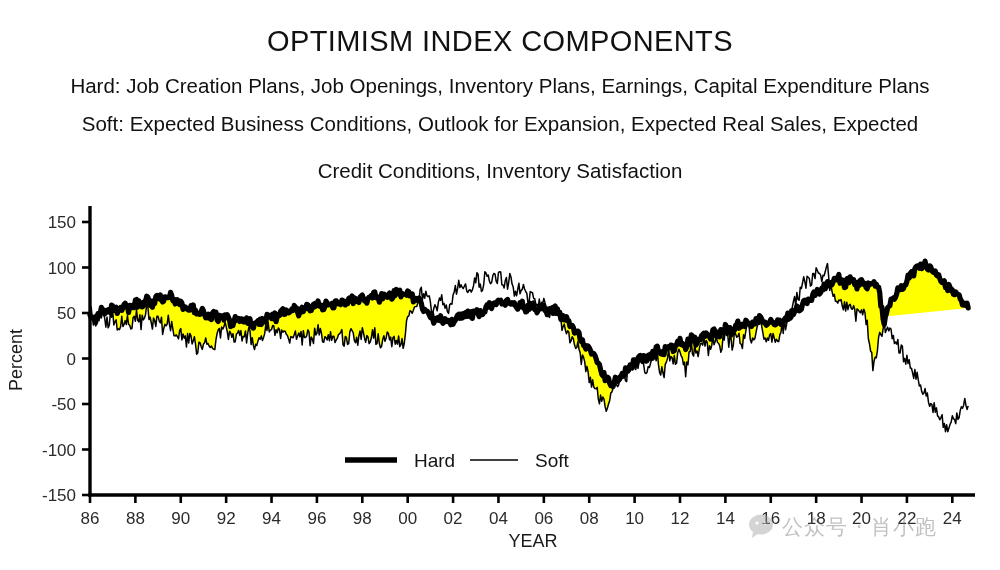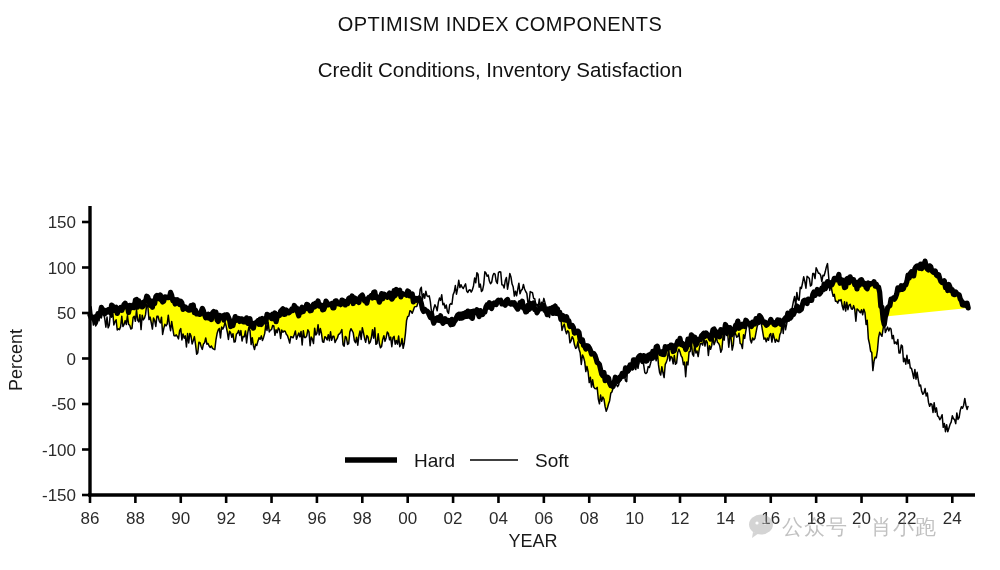--- a/index.html
+++ b/index.html
@@ -21,24 +21,24 @@
     height: 570px;
   }
   .header {
     position: absolute;
     left: 0;
     top: 0;
     width: 1000px;
     text-align: center;
   }
   .chart-title {
-    font-size: 20px;
+    font-size: 29px;
     letter-spacing: 0.4px;
     color: #111111;
-    margin: 12px 0 0 0;
+    margin: 24px 0 0 0;
     font-weight: 400;
     line-height: 1.2;
   }
   .subtitle-line {
     font-size: 20.5px;
     color: #111111;
     font-weight: 400;
     line-height: 1.32;
     margin: 13px 0 0 0;
     padding: 0 22px;
@@ -89,20 +89,22 @@
     letter-spacing: 1px;
   }
 </style>
 </head>
 <body>
 
 <div id="figure">
 
   <div class="header">
     <div class="chart-title">OPTIMISM INDEX COMPONENTS</div>
+    <div class="subtitle-line">Hard: Job Creation Plans, Job Openings, Inventory Plans, Earnings, Capital Expenditure Plans</div>
+    <div class="subtitle-line second">Soft: Expected Business Conditions, Outlook for Expansion, Expected Real Sales, Expected</div>
     <div class="subtitle-line" style="margin-top:20px">Credit Conditions, Inventory Satisfaction</div>
   </div>
 
   <div id="plot-wrap">
     <svg class="plot" id="chart-svg" width="1000" height="385" viewBox="0 0 1000 385">
       <g id="fill-layer">
           <path d="M111.56 120.07 L112.69 120.86 L113.83 125.38 L114.96 123.23 L116.10 122.36 L117.23 128.42 L118.37 125.59 L119.50 124.02 L120.63 122.38 L121.77 125.42 L122.90 122.65 L124.04 119.44 L125.17 118.17 L126.31 121.98 L127.44 121.16 L128.58 127.54 L129.71 120.31 L130.85 122.99 L131.98 121.03 L133.12 120.05 L134.25 122.56 L135.38 115.08 L136.52 114.41 L137.65 122.09 L138.79 115.84 L139.92 119.98 L141.06 117.69 L142.19 121.97 L143.33 121.04 L144.46 116.43 L145.60 116.04 L146.73 111.21 L147.87 112.03 L149.00 116.43 L150.13 120.23 L151.27 116.12 L152.40 122.28 L153.54 115.80 L154.67 118.70 L155.81 111.56 L156.94 110.43 L158.08 112.93 L159.21 113.88 L160.35 109.94 L161.48 114.98 L162.62 117.02 L163.75 116.15 L164.88 111.88 L166.02 112.04 L167.15 112.30 L168.29 112.73 L169.42 112.52 L170.56 107.39 L171.69 110.31 L172.83 115.76 L173.96 114.16 L175.10 118.99 L176.23 116.57 L177.37 114.71 L178.50 118.29 L179.63 119.55 L180.77 116.11 L181.90 117.91 L183.04 124.32 L184.17 123.63 L185.31 121.91 L186.44 123.21 L187.58 124.51 L188.71 125.10 L189.85 125.13 L190.98 120.62 L192.12 123.70 L193.25 119.94 L194.38 127.75 L195.52 125.12 L196.65 128.93 L197.79 128.67 L198.92 129.19 L200.06 129.40 L201.19 126.39 L202.33 123.33 L203.46 125.88 L204.60 129.86 L205.73 132.92 L206.87 130.12 L208.00 129.32 L209.13 133.16 L210.27 129.60 L211.40 134.56 L212.54 127.73 L213.67 126.55 L214.81 127.54 L215.94 127.20 L217.08 134.89 L218.21 136.46 L219.35 130.41 L220.48 132.03 L221.62 131.03 L222.75 130.71 L223.88 135.03 L225.02 129.95 L226.15 131.84 L227.29 129.83 L228.42 132.37 L229.56 135.11 L230.69 141.52 L231.83 139.99 L232.96 140.44 L234.10 136.06 L235.23 131.62 L236.37 135.30 L237.50 134.72 L238.63 133.51 L239.77 136.44 L240.90 133.94 L242.04 133.82 L243.17 136.84 L244.31 136.84 L245.44 136.74 L246.58 132.82 L247.71 138.33 L248.85 137.09 L249.98 133.79 L251.12 141.34 L252.25 139.80 L253.38 143.12 L254.52 138.15 L255.65 137.77 L256.79 137.30 L257.92 135.65 L259.06 139.27 L260.19 134.17 L261.33 139.55 L262.46 133.45 L263.60 135.36 L264.73 137.03 L265.87 137.19 L267.00 129.40 L268.13 130.84 L269.27 130.35 L270.40 130.62 L271.54 133.47 L272.67 129.23 L273.81 133.84 L274.94 128.00 L276.08 136.74 L277.21 131.66 L278.35 129.34 L279.48 130.61 L280.62 126.18 L281.75 124.97 L282.88 123.82 L284.02 129.39 L285.15 129.21 L286.29 124.91 L287.42 126.79 L288.56 127.90 L289.69 127.22 L290.83 125.81 L291.96 123.94 L293.10 125.47 L294.23 120.47 L295.37 122.92 L296.50 122.79 L297.63 127.36 L298.77 130.82 L299.90 124.13 L301.04 127.32 L302.17 122.19 L303.31 126.50 L304.44 122.60 L305.58 123.73 L306.71 119.37 L307.85 119.72 L308.98 123.95 L310.12 125.75 L311.25 125.44 L312.38 121.38 L313.52 119.19 L314.65 121.94 L315.79 118.11 L316.92 118.01 L318.06 116.02 L319.19 121.28 L320.33 121.36 L321.46 120.16 L322.60 124.87 L323.73 124.50 L324.87 121.78 L326.00 116.05 L327.13 117.88 L328.27 119.80 L329.40 119.66 L330.54 119.52 L331.67 118.61 L332.81 122.96 L333.94 122.82 L335.08 116.21 L336.21 115.80 L337.35 118.03 L338.48 118.83 L339.62 118.31 L340.75 119.64 L341.88 115.05 L343.02 118.27 L344.15 115.98 L345.29 119.96 L346.42 118.35 L347.56 118.70 L348.69 113.51 L349.83 112.83 L350.96 116.07 L352.10 110.99 L353.23 118.51 L354.37 112.77 L355.50 113.66 L356.63 116.27 L357.77 116.05 L358.90 117.52 L360.04 112.30 L361.17 111.00 L362.31 110.05 L363.44 113.43 L364.58 115.95 L365.71 115.67 L366.85 118.17 L367.98 113.48 L369.12 112.00 L370.25 112.24 L371.38 110.51 L372.52 113.00 L373.65 107.42 L374.79 106.90 L375.92 112.64 L377.06 111.77 L378.19 112.77 L379.33 117.21 L380.46 114.27 L381.60 108.65 L382.73 113.82 L383.87 109.03 L385.00 111.03 L386.13 110.36 L387.27 112.25 L388.40 110.07 L389.54 107.93 L390.67 112.31 L391.81 114.13 L392.94 112.56 L394.08 105.57 L395.21 110.59 L396.35 104.49 L397.48 108.67 L398.62 106.16 L399.75 105.36 L400.88 111.85 L402.02 108.46 L403.15 108.92 L404.29 109.22 L405.42 109.40 L406.56 110.23 L407.69 105.94 L408.83 106.84 L409.96 110.94 L411.10 110.15 L412.23 108.95 L413.37 116.93 L414.50 113.23 L415.63 113.32 L416.77 115.15 L417.90 114.18 L419.04 113.07 L419.04 116.38 L417.90 117.69 L416.77 121.43 L415.63 121.62 L414.50 121.88 L413.37 125.34 L412.23 128.29 L411.10 126.34 L409.96 125.72 L408.83 131.12 L407.69 131.46 L406.56 135.66 L405.42 148.60 L404.29 158.27 L403.15 163.34 L402.02 153.59 L400.88 159.73 L399.75 161.64 L398.62 151.09 L397.48 159.13 L396.35 155.50 L395.21 159.23 L394.08 151.36 L392.94 152.76 L391.81 161.78 L390.67 152.11 L389.54 154.84 L388.40 148.38 L387.27 147.07 L386.13 152.94 L385.00 156.37 L383.87 150.68 L382.73 154.41 L381.60 161.44 L380.46 162.71 L379.33 158.49 L378.19 148.85 L377.06 158.36 L375.92 159.34 L374.79 142.85 L373.65 153.12 L372.52 144.64 L371.38 152.75 L370.25 157.09 L369.12 158.62 L367.98 151.92 L366.85 150.51 L365.71 157.19 L364.58 153.44 L363.44 147.65 L362.31 142.67 L361.17 154.40 L360.04 145.93 L358.90 150.96 L357.77 160.26 L356.63 152.19 L355.50 157.74 L354.37 155.63 L353.23 147.77 L352.10 145.64 L350.96 143.67 L349.83 147.02 L348.69 158.71 L347.56 159.43 L346.42 152.58 L345.29 151.38 L344.15 161.20 L343.02 159.84 L341.88 144.56 L340.75 147.09 L339.62 148.92 L338.48 149.49 L337.35 153.22 L336.21 155.05 L335.08 157.49 L333.94 151.35 L332.81 151.37 L331.67 155.32 L330.54 146.73 L329.40 155.67 L328.27 149.71 L327.13 155.02 L326.00 152.58 L324.87 151.69 L323.73 157.24 L322.60 156.88 L321.46 148.31 L320.33 143.54 L319.19 149.94 L318.06 139.65 L316.92 148.43 L315.79 149.99 L314.65 143.17 L313.52 158.53 L312.38 154.19 L311.25 152.07 L310.12 160.76 L308.98 146.87 L307.85 144.79 L306.71 150.85 L305.58 152.53 L304.44 152.41 L303.31 145.73 L302.17 160.04 L301.04 146.42 L299.90 151.89 L298.77 147.96 L297.63 150.95 L296.50 154.30 L295.37 145.94 L294.23 149.76 L293.10 152.75 L291.96 152.02 L290.83 151.62 L289.69 158.08 L288.56 153.90 L287.42 150.49 L286.29 149.25 L285.15 146.16 L284.02 145.94 L282.88 147.26 L281.75 145.02 L280.62 153.42 L279.48 144.67 L278.35 143.00 L277.21 147.69 L276.08 144.64 L274.94 150.30 L273.81 140.94 L272.67 140.46 L271.54 144.56 L270.40 145.12 L269.27 146.94 L268.13 137.36 L267.00 145.47 L265.87 139.39 L264.73 148.38 L263.60 152.40 L262.46 155.53 L261.33 150.87 L260.19 154.24 L259.06 152.78 L257.92 156.15 L256.79 160.35 L255.65 159.19 L254.52 164.51 L253.38 160.63 L252.25 152.69 L251.12 159.51 L249.98 145.66 L248.85 142.38 L247.71 148.14 L246.58 158.03 L245.44 145.91 L244.31 151.84 L243.17 151.39 L242.04 155.96 L240.90 145.62 L239.77 150.43 L238.63 145.53 L237.50 148.09 L236.37 149.34 L235.23 156.70 L234.10 157.11 L232.96 148.67 L231.83 152.25 L230.69 147.87 L229.56 146.21 L228.42 154.39 L227.29 146.98 L226.15 141.27 L225.02 137.33 L223.88 141.91 L222.75 144.08 L221.62 142.07 L220.48 153.00 L219.35 143.42 L218.21 144.92 L217.08 148.52 L215.94 154.99 L214.81 164.69 L213.67 164.07 L212.54 163.35 L211.40 160.97 L210.27 162.52 L209.13 160.97 L208.00 158.45 L206.87 159.20 L205.73 153.01 L204.60 157.67 L203.46 158.89 L202.33 164.41 L201.19 161.73 L200.06 157.67 L198.92 157.16 L197.79 167.71 L196.65 169.18 L195.52 159.42 L194.38 151.63 L193.25 155.71 L192.12 159.00 L190.98 150.82 L189.85 148.41 L188.71 157.91 L187.58 148.59 L186.44 161.98 L185.31 150.85 L184.17 153.16 L183.04 148.92 L181.90 154.95 L180.77 143.59 L179.63 145.64 L178.50 153.86 L177.37 151.47 L176.23 149.85 L175.10 150.93 L173.96 150.59 L172.83 143.84 L171.69 136.60 L170.56 145.67 L169.42 139.41 L168.29 130.14 L167.15 139.19 L166.02 140.88 L164.88 139.33 L163.75 143.67 L162.62 149.38 L161.48 132.17 L160.35 137.87 L159.21 135.79 L158.08 131.32 L156.94 131.14 L155.81 141.42 L154.67 135.65 L153.54 132.92 L152.40 144.09 L151.27 137.75 L150.13 132.12 L149.00 134.62 L147.87 121.87 L146.73 119.09 L145.60 129.17 L144.46 133.18 L143.33 134.88 L142.19 130.14 L141.06 144.58 L139.92 129.73 L138.79 136.93 L137.65 135.07 L136.52 124.83 L135.38 136.25 L134.25 131.23 L133.12 132.51 L131.98 143.40 L130.85 143.96 L129.71 140.27 L128.58 139.43 L127.44 130.69 L126.31 139.46 L125.17 135.64 L124.04 139.67 L122.90 141.48 L121.77 131.27 L120.63 141.63 L119.50 144.59 L118.37 143.87 L117.23 145.03 L116.10 134.77 L114.96 136.83 L113.83 140.02 L112.69 126.42 L111.56 132.17 Z" fill="#FFFF00" stroke="none"></path>
           <path d="M562.00 130.21 L563.13 130.60 L564.27 135.01 L565.40 135.05 L566.54 131.65 L567.67 135.77 L568.81 135.84 L569.94 141.56 L571.08 141.01 L572.21 140.49 L573.35 142.32 L574.48 148.09 L575.62 147.74 L576.75 146.34 L577.88 146.08 L579.02 147.63 L580.15 154.81 L581.29 156.48 L582.42 154.63 L583.56 160.51 L584.69 161.33 L585.83 163.99 L586.96 160.69 L588.10 161.02 L589.23 162.66 L590.37 165.11 L591.50 168.97 L592.63 168.06 L593.77 168.63 L594.90 170.17 L596.04 173.50 L597.17 177.45 L598.31 178.19 L599.44 179.50 L600.58 184.53 L601.71 189.11 L602.85 190.83 L603.98 187.58 L605.12 195.58 L606.25 192.38 L607.38 192.13 L608.52 193.02 L609.65 198.18 L610.79 200.61 L611.92 199.04 L611.92 207.03 L610.79 208.15 L609.65 215.64 L608.52 219.02 L607.38 223.21 L606.25 226.21 L605.12 221.63 L603.98 214.02 L602.85 212.08 L601.71 216.30 L600.58 210.02 L599.44 218.82 L598.31 214.10 L597.17 202.38 L596.04 203.74 L594.90 203.60 L593.77 202.06 L592.63 194.78 L591.50 202.10 L590.37 192.35 L589.23 197.55 L588.10 186.77 L586.96 181.38 L585.83 186.54 L584.69 176.66 L583.56 172.42 L582.42 169.89 L581.29 179.41 L580.15 167.74 L579.02 164.19 L577.88 156.78 L576.75 162.69 L575.62 163.38 L574.48 159.80 L573.35 153.88 L572.21 151.67 L571.08 155.82 L569.94 157.84 L568.81 147.18 L567.67 145.72 L566.54 148.83 L565.40 145.17 L564.27 139.07 L563.13 141.49 L562.00 145.40 Z" fill="#FFFF00" stroke="none"></path>
           <path d="M656.17 161.76 L657.31 161.22 L658.44 166.26 L659.58 166.54 L660.71 168.65 L661.85 169.19 L662.98 166.32 L664.12 169.57 L665.25 161.65 L666.38 161.98 L667.52 163.83 L668.65 161.79 L669.79 162.34 L670.92 160.01 L672.06 160.23 L673.19 166.53 L674.33 165.66 L675.46 160.54 L676.60 159.46 L677.73 156.09 L678.87 158.94 L680.00 153.40 L681.13 159.52 L682.27 158.22 L683.40 160.51 L684.54 159.96 L685.67 164.48 L686.81 161.52 L687.94 154.09 L689.08 159.73 L690.21 157.64 L691.35 149.89 L692.48 150.86 L693.62 154.91 L694.75 152.19 L695.88 160.18 L697.02 158.41 L698.15 154.25 L699.29 154.07 L700.42 154.60 L701.56 150.68 L702.69 149.60 L703.83 148.34 L704.96 151.54 L706.10 148.02 L707.23 149.33 L708.37 150.46 L709.50 151.93 L710.63 154.11 L711.77 149.97 L712.90 144.73 L714.04 144.08 L715.17 146.66 L715.17 156.47 L714.04 159.75 L712.90 151.38 L711.77 160.40 L710.63 164.20 L709.50 160.77 L708.37 170.42 L707.23 157.29 L706.10 155.40 L704.96 161.06 L703.83 152.46 L702.69 160.18 L701.56 158.35 L700.42 158.61 L699.29 163.89 L698.15 171.60 L697.02 166.02 L695.88 168.00 L694.75 158.84 L693.62 171.13 L692.48 169.23 L691.35 156.74 L690.21 166.44 L689.08 166.94 L687.94 179.81 L686.81 176.88 L685.67 191.70 L684.54 177.09 L683.40 179.75 L682.27 172.73 L681.13 170.86 L680.00 166.89 L678.87 164.19 L677.73 167.46 L676.60 178.10 L675.46 179.33 L674.33 170.55 L673.19 178.85 L672.06 172.59 L670.92 171.57 L669.79 175.92 L668.65 163.24 L667.52 173.61 L666.38 177.13 L665.25 179.30 L664.12 192.57 L662.98 187.78 L661.85 181.72 L660.71 190.09 L659.58 187.47 L658.44 179.63 L657.31 166.05 L656.17 175.78 Z" fill="#FFFF00" stroke="none"></path>
           <path d="M717.44 147.20 L718.58 151.25 L719.71 151.87 L720.85 144.51 L721.98 146.25 L723.12 145.45 L724.25 147.78 L725.38 139.48 L726.52 141.67 L727.65 142.62 L728.79 147.13 L729.92 142.58 L731.06 150.16 L732.19 148.40 L733.33 144.42 L733.33 159.90 L732.19 165.07 L731.06 153.30 L729.92 151.01 L728.79 162.16 L727.65 148.32 L726.52 150.45 L725.38 143.07 L724.25 155.11 L723.12 149.97 L721.98 164.23 L720.85 167.26 L719.71 160.81 L718.58 158.25 L717.44 157.45 Z" fill="#FFFF00" stroke="none"></path>

